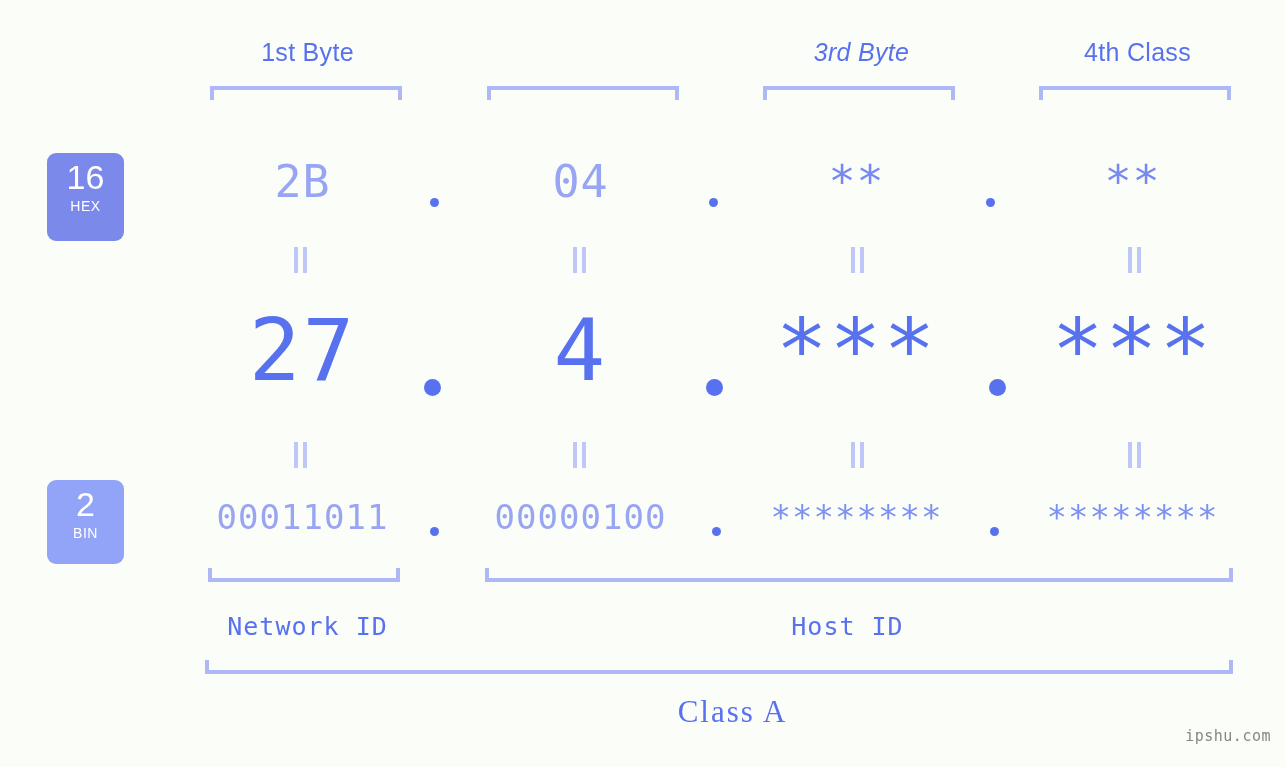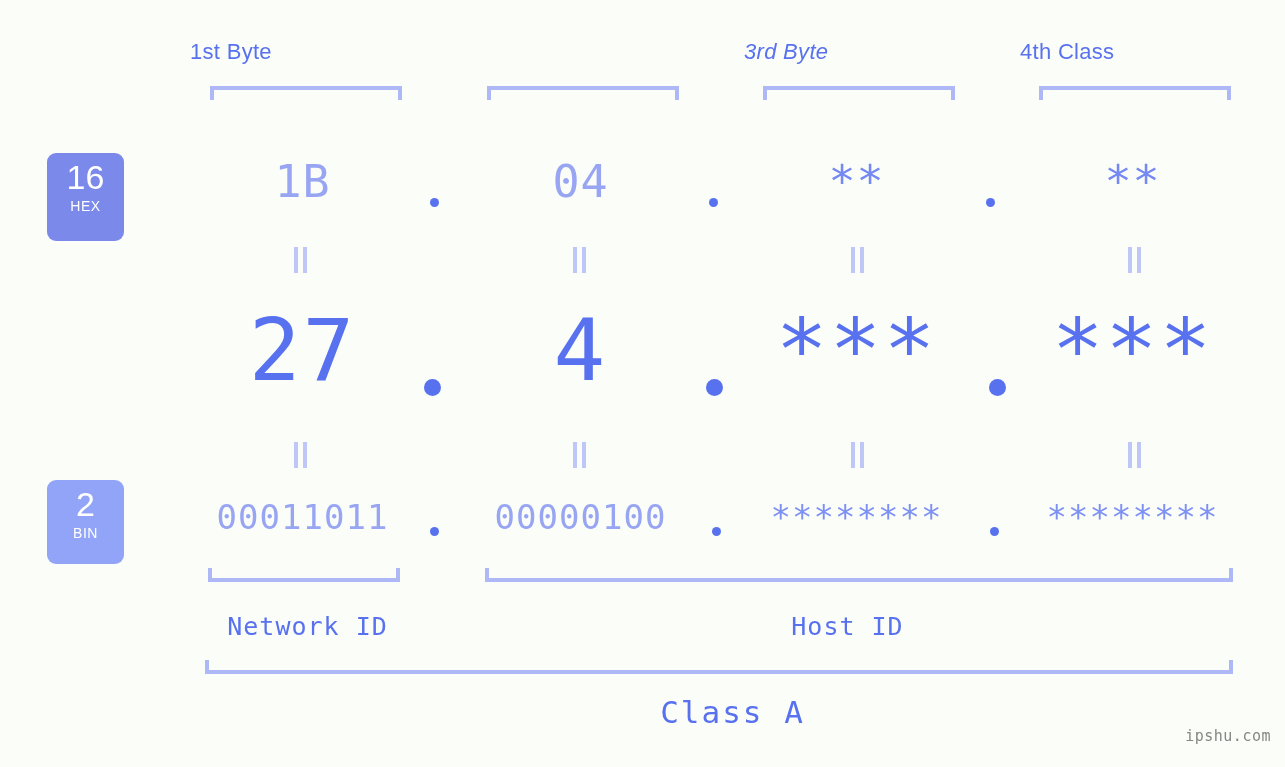--- a/index.html
+++ b/index.html
@@ -19,22 +19,22 @@
     width: 1285px;
     height: 767px;
   }
 
   
   .byte-head {
     position: absolute;
     top: 33px;
     height: 38px;
     line-height: 38px;
-    text-align: left;
-    font-size: 22px;
+    text-align: center;
+    font-size: 25px;
     color: #5871ef;
     letter-spacing: .3px;
     white-space: nowrap;
   }
 
   
   .bracket {
     position: absolute;
     box-sizing: border-box;
     border: 0 solid #aeb8f7;
@@ -197,21 +197,21 @@
   <div class="badge badge-hex">
     <span class="num">16</span>
     <span class="name">HEX</span>
   </div>
   <div class="badge badge-bin">
     <span class="num">2</span>
     <span class="name">BIN</span>
   </div>
 
   <div class="row-hex">
-    <div class="cell" style="left:190px; width:225px;">1B</div>
+    <div class="cell" style="left:190px; width:225px;">2B</div>
     <div class="cell" style="left:468px; width:225px;">04</div>
     <div class="cell masked" style="left:744px; width:225px;">**</div>
     <div class="cell masked" style="left:1020px; width:225px;">**</div>
 
     <div class="dot dot-hex" style="left:430px;"></div>
     <div class="dot dot-hex" style="left:709px;"></div>
     <div class="dot dot-hex" style="left:986px;"></div>
   </div>
 
   <div class="eq" style="left:294px; top:247px;">
@@ -270,17 +270,17 @@
     <div class="dot dot-bin" style="left:990px;"></div>
   </div>
 
   <div class="bracket bracket-up" style="left:208px; top:568px; width:192px;"></div>
   <div class="bracket bracket-up" style="left:485px; top:568px; width:748px;"></div>
 
   <div class="id-label" style="left:195px; top:612px; width:225px;">Network ID</div>
   <div class="id-label" style="left:745px; top:612px; width:205px;">Host ID</div>
 
   <div class="bracket bracket-up" style="left:205px; top:660px; width:1028px;"></div>
-  <div class="class-label" style="left:620px; top:694px; width:225px;">Class A</div>
+  <div class="class-label" style="left:620px; top:694px; width:225px;font-family:Liberation Serif, serif;">Class A</div>
 
   <div class="watermark">ipshu.com</div>
 
 </div>
 
 </body></html>

